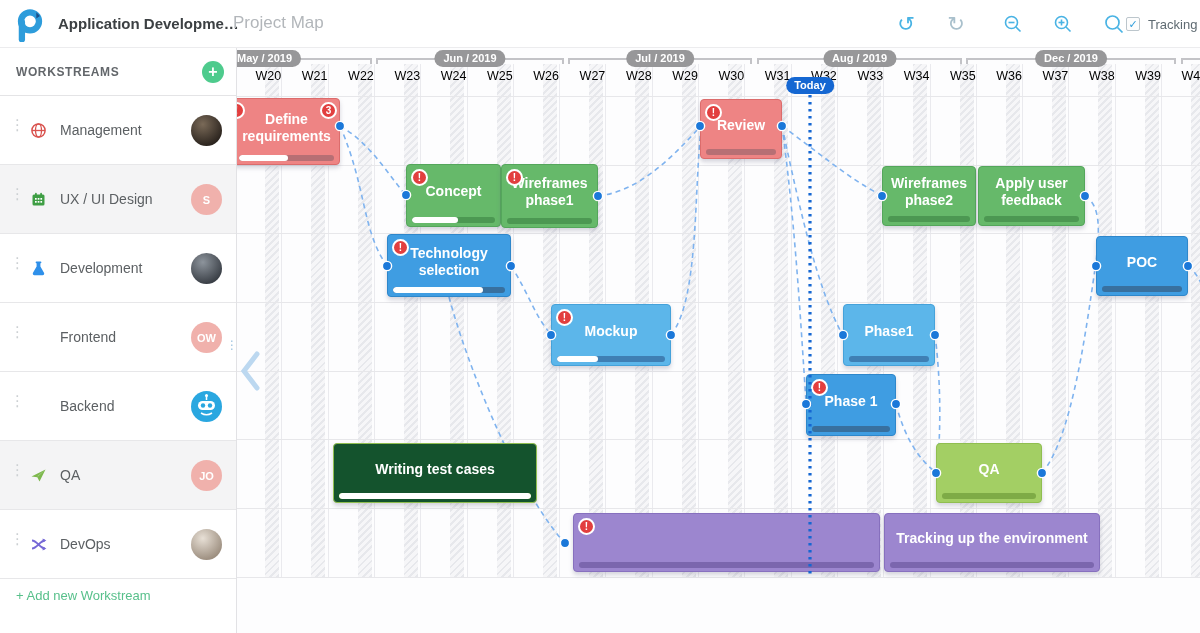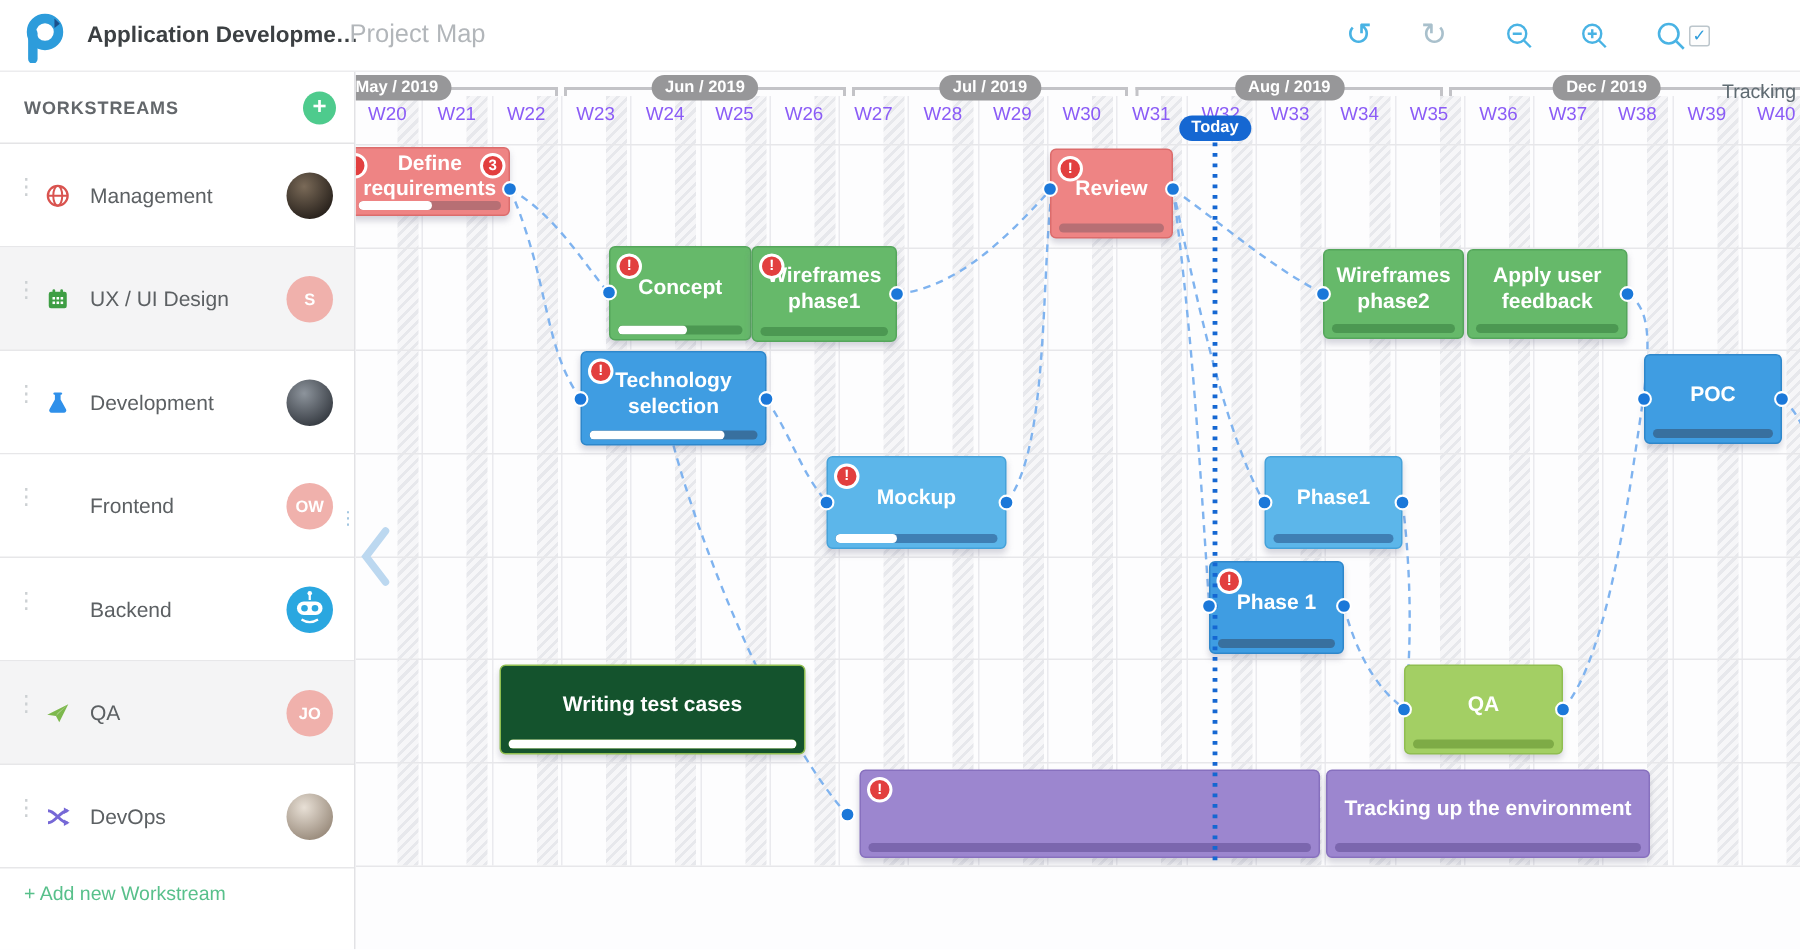--- a/index.html
+++ b/index.html
@@ -16,21 +16,21 @@
                border:none; border-radius:3px; color:#fff; font-size:12.5px; font-weight:bold;
                display:flex; align-items:center; justify-content:center; gap:14px; cursor:pointer;
                font-family:inherit; }
   .hicon { position:absolute; top:13px; width:22px; height:22px; display:flex; align-items:center;
            justify-content:center; cursor:pointer; }
   .u-arrow { font-size:21px; line-height:20px; color:#49b3e4; }
   .u-redo  { color:#a9c0cc; }
   .track-box { position:absolute; left:1126px; top:17px; width:14px; height:14px; border:1px solid #bcc6cc;
                border-radius:2px; background:#fdfdfd; color:#2d9cdb; font-size:11px; line-height:12px;
                text-align:center; cursor:pointer; }
-  .track-label { position:absolute; left:1148px; top:17px; font-size:13px; color:#5f6b72; white-space:nowrap;margin-top:36px; }
+  .track-label { position:absolute; left:1148px; top:17px; font-size:13px; color:#5f6b72; white-space:nowrap; }
 
   
   .sidebar { position:absolute; left:0; top:48px; width:237px; height:585px; background:#fff;
              border-right:1px solid #e2e2e5; z-index:30; }
   .ws-head { position:relative; height:48px; border-bottom:1px solid #e4e4e6; }
   .ws-title { position:absolute; left:16px; top:17px; font-size:12px; font-weight:bold;
               letter-spacing:.6px; color:#63676b; }
   .ws-add { position:absolute; right:12px; top:13px; width:22px; height:22px; border-radius:50%;
             background:#4ecb8d; color:#fff; font-size:16px; line-height:21px; text-align:center;
             font-weight:bold; cursor:pointer; }
@@ -48,21 +48,21 @@
   .split-dots { position:absolute; right:-2px; top:290px; color:#9fc4e0; font-size:12px; }
 
   
   .canvas { position:absolute; left:237px; top:48px; width:963px; height:585px; overflow:hidden;
             background:#fdfdfe; }
   .mbracket { position:absolute; top:10px; height:6px; border-top:2px solid #c3c3c7;
               border-left:2px solid #c3c3c7; border-right:2px solid #c3c3c7; }
   .mbracket.noleft { border-left:none; } .mbracket.noright { border-right:none; }
   .mpill { position:absolute; top:2px; height:17px; padding:0 9px; background:#979799; border-radius:9px;
            color:#fff; font-size:11px; font-weight:bold; line-height:17px; white-space:nowrap; z-index:3; }
-  .wklabel { position:absolute; top:21px; width:46px; text-align:center; font-size:12.5px; color:#8b5cf6; }
+  .wklabel { position:absolute; top:21px; width:46px; text-align:right; font-size:12.5px; color:#000000; }
   .vline { position:absolute; top:16px; height:513px; width:1px; background:#eaeaee; }
   .wkband { position:absolute; top:16px; height:513px; width:14px;
             background:repeating-linear-gradient(135deg,#e7e8ec 0px,#e7e8ec 2px,#f6f6f8 2px,#f6f6f8 5px); }
   .rowline { position:absolute; left:0; width:963px; height:1px; background:#e7e7ea; }
 
   svg.lay { position:absolute; left:0; top:0; pointer-events:none; }
 
   
   .card { position:absolute; border-radius:4px; display:flex; align-items:center; justify-content:center;
           text-align:center; color:#fff; font-weight:bold; font-size:14px; line-height:1.2;
@@ -314,21 +314,21 @@
         <path d="M782,126 C802,220 818,288 841,332" fill="none" stroke="#7fb3ef" stroke-width="1.6" stroke-dasharray="5,4"></path>
         <path d="M782,126 C796,230 801,330 806,401" fill="none" stroke="#7fb3ef" stroke-width="1.6" stroke-dasharray="5,4"></path>
         <path d="M449,297 C468,368 516,486 562,540" fill="none" stroke="#7fb3ef" stroke-width="1.6" stroke-dasharray="5,4"></path>
         <path d="M896,404 C904,436 918,458 933,470" fill="none" stroke="#7fb3ef" stroke-width="1.6" stroke-dasharray="5,4"></path>
         <path d="M935,335 C941,382 941,432 937,470" fill="none" stroke="#7fb3ef" stroke-width="1.6" stroke-dasharray="5,4"></path>
         <path d="M1042,473 C1072,438 1086,330 1095,269" fill="none" stroke="#7fb3ef" stroke-width="1.6" stroke-dasharray="5,4"></path>
         <path d="M1085,196 C1102,206 1099,234 1096,262" fill="none" stroke="#7fb3ef" stroke-width="1.6" stroke-dasharray="5,4"></path>
         <path d="M1188,266 C1196,272 1201,282 1206,294" fill="none" stroke="#7fb3ef" stroke-width="1.6" stroke-dasharray="5,4"></path>
       </svg>
     <div id="cards">
-        <div class="card" style="left: -4px; top: 50px; width: 107px; height: 46px; background: rgb(238, 132, 132); border: 1px solid rgb(220, 108, 108);">
+        <div class="card" style="left: -4px; top: 50px; width: 107px; height: 67px; background: rgb(238, 132, 132); border: 1px solid rgb(220, 108, 108);">
           <span>Define requirements</span>
           <div class="strip" style="background: rgb(183, 111, 116);">
             <div class="done" style="width: 52%;"></div>
           </div>
           <div class="badge alert clip">!</div>
           <div class="badge count">3</div>
         </div>
         <div class="card" style="left: 463px; top: 51px; width: 82px; height: 60px; background: rgb(238, 132, 132); border: 1px solid rgb(220, 108, 108);">
           <span>Review</span>
           <div class="strip" style="background: rgb(183, 111, 116);">

